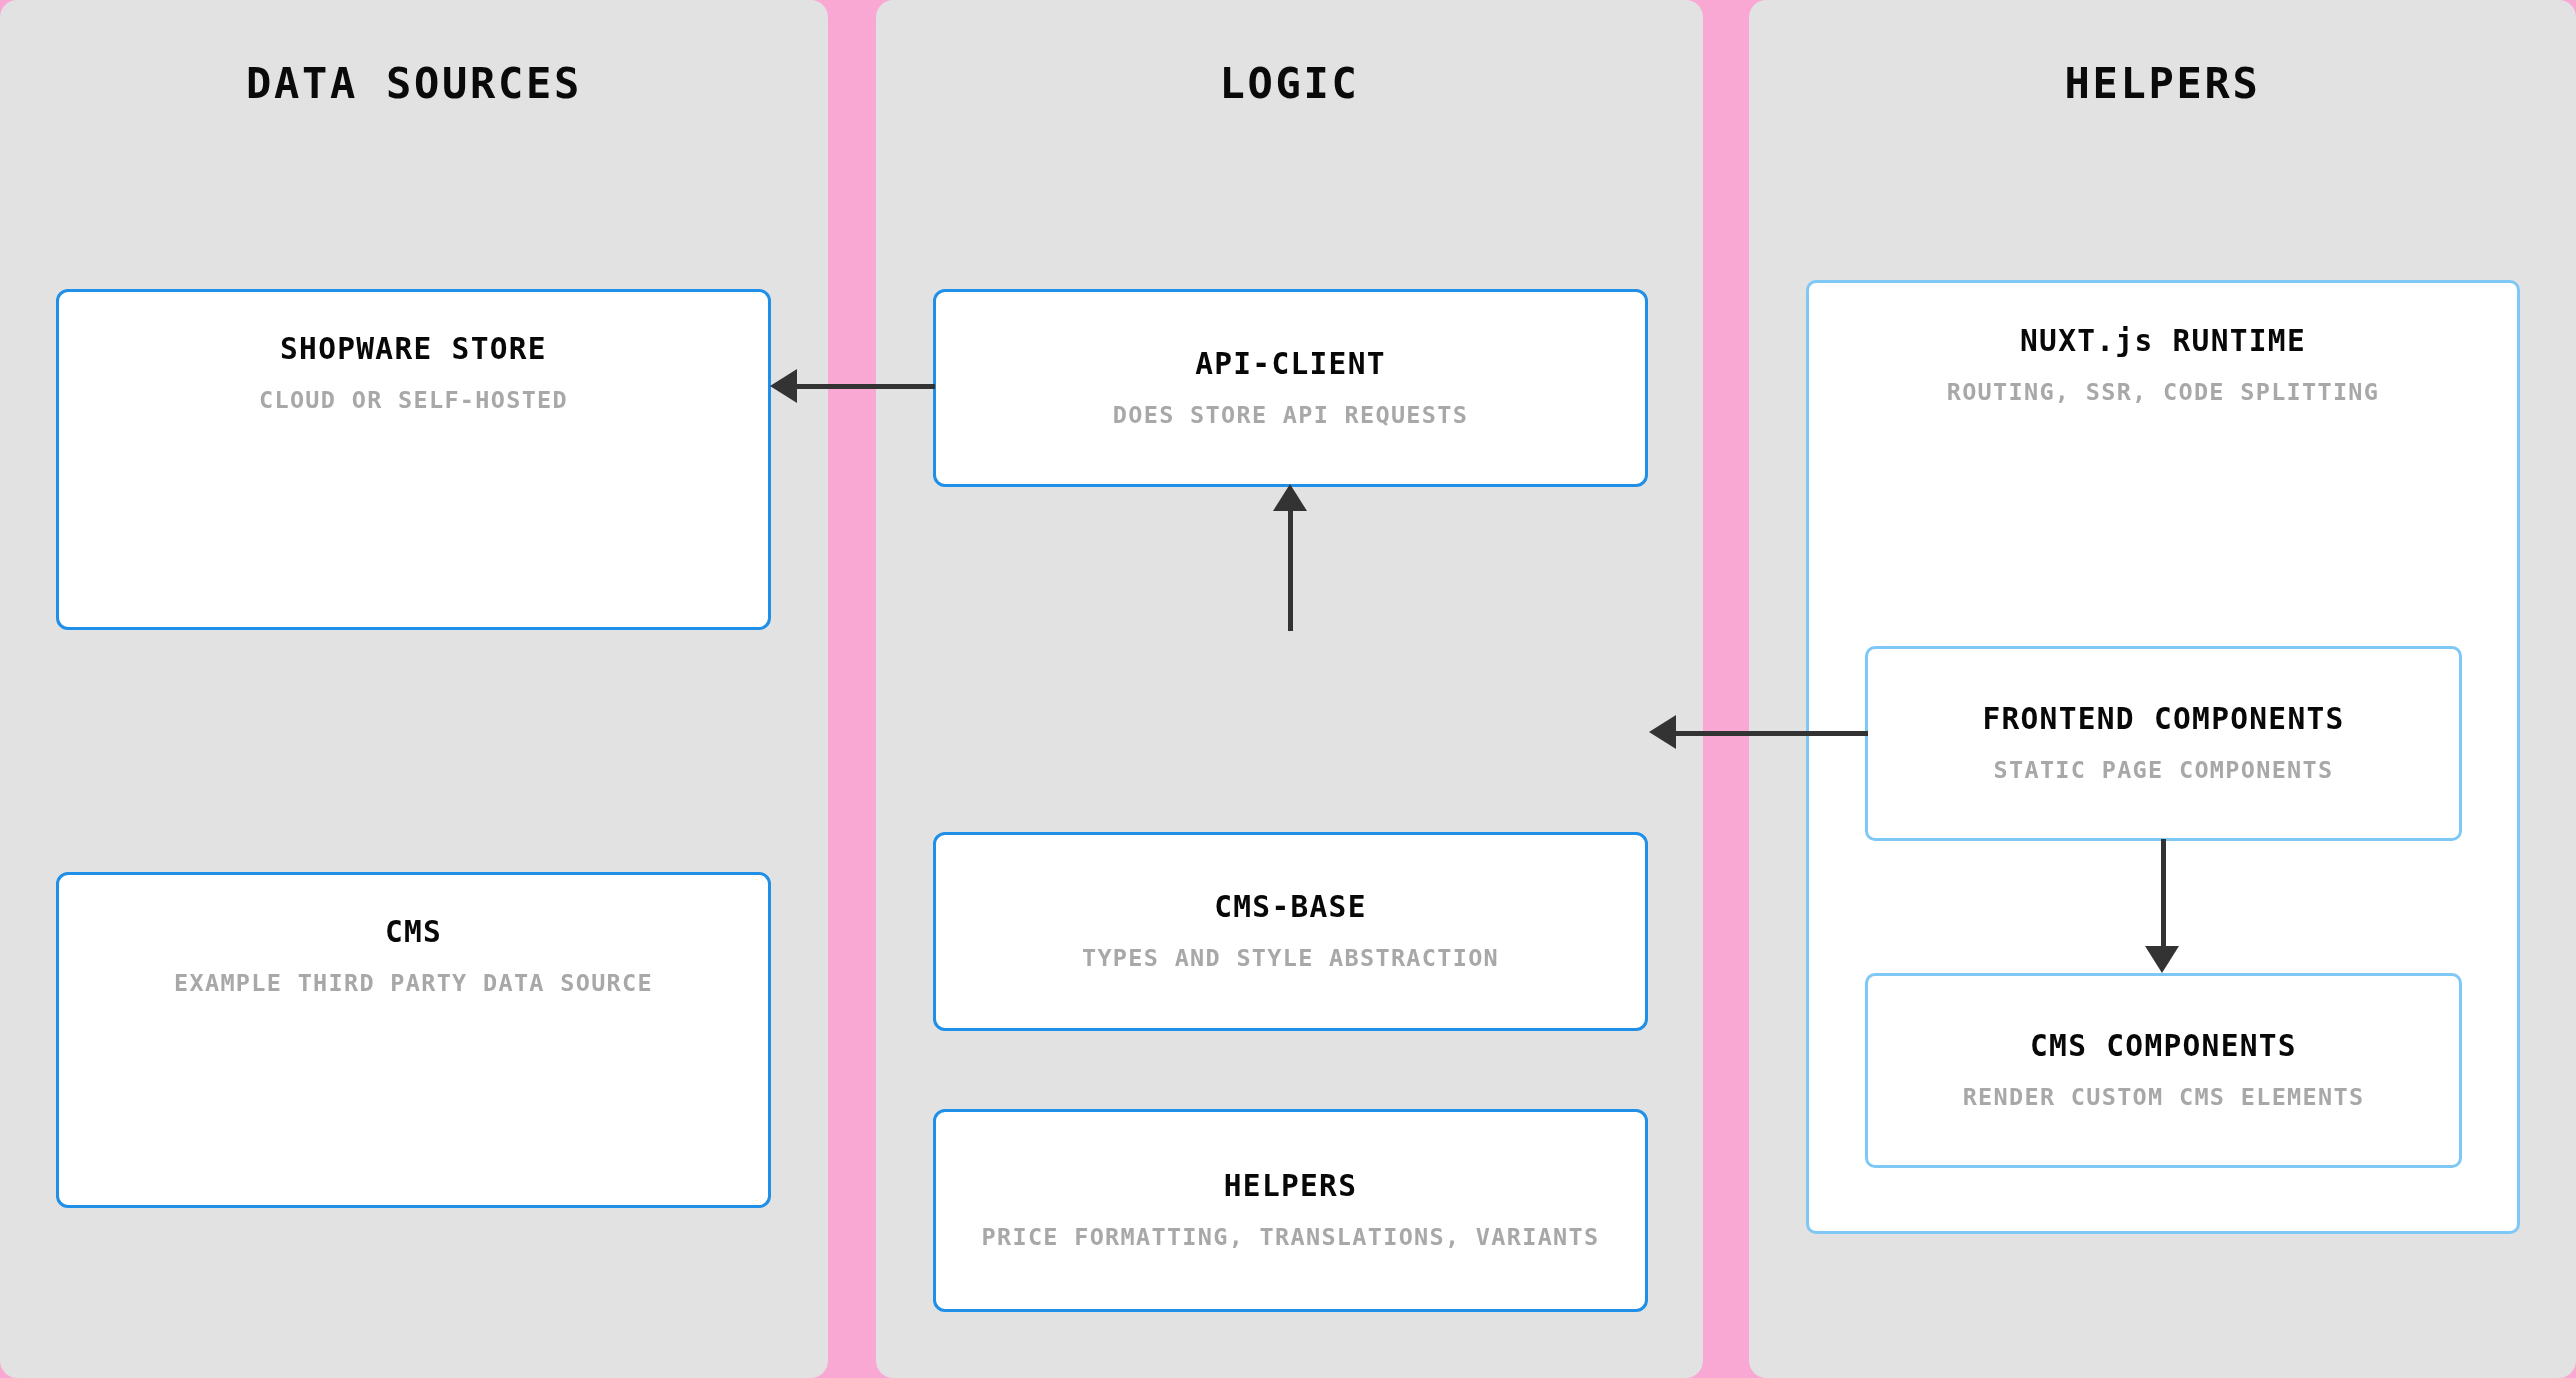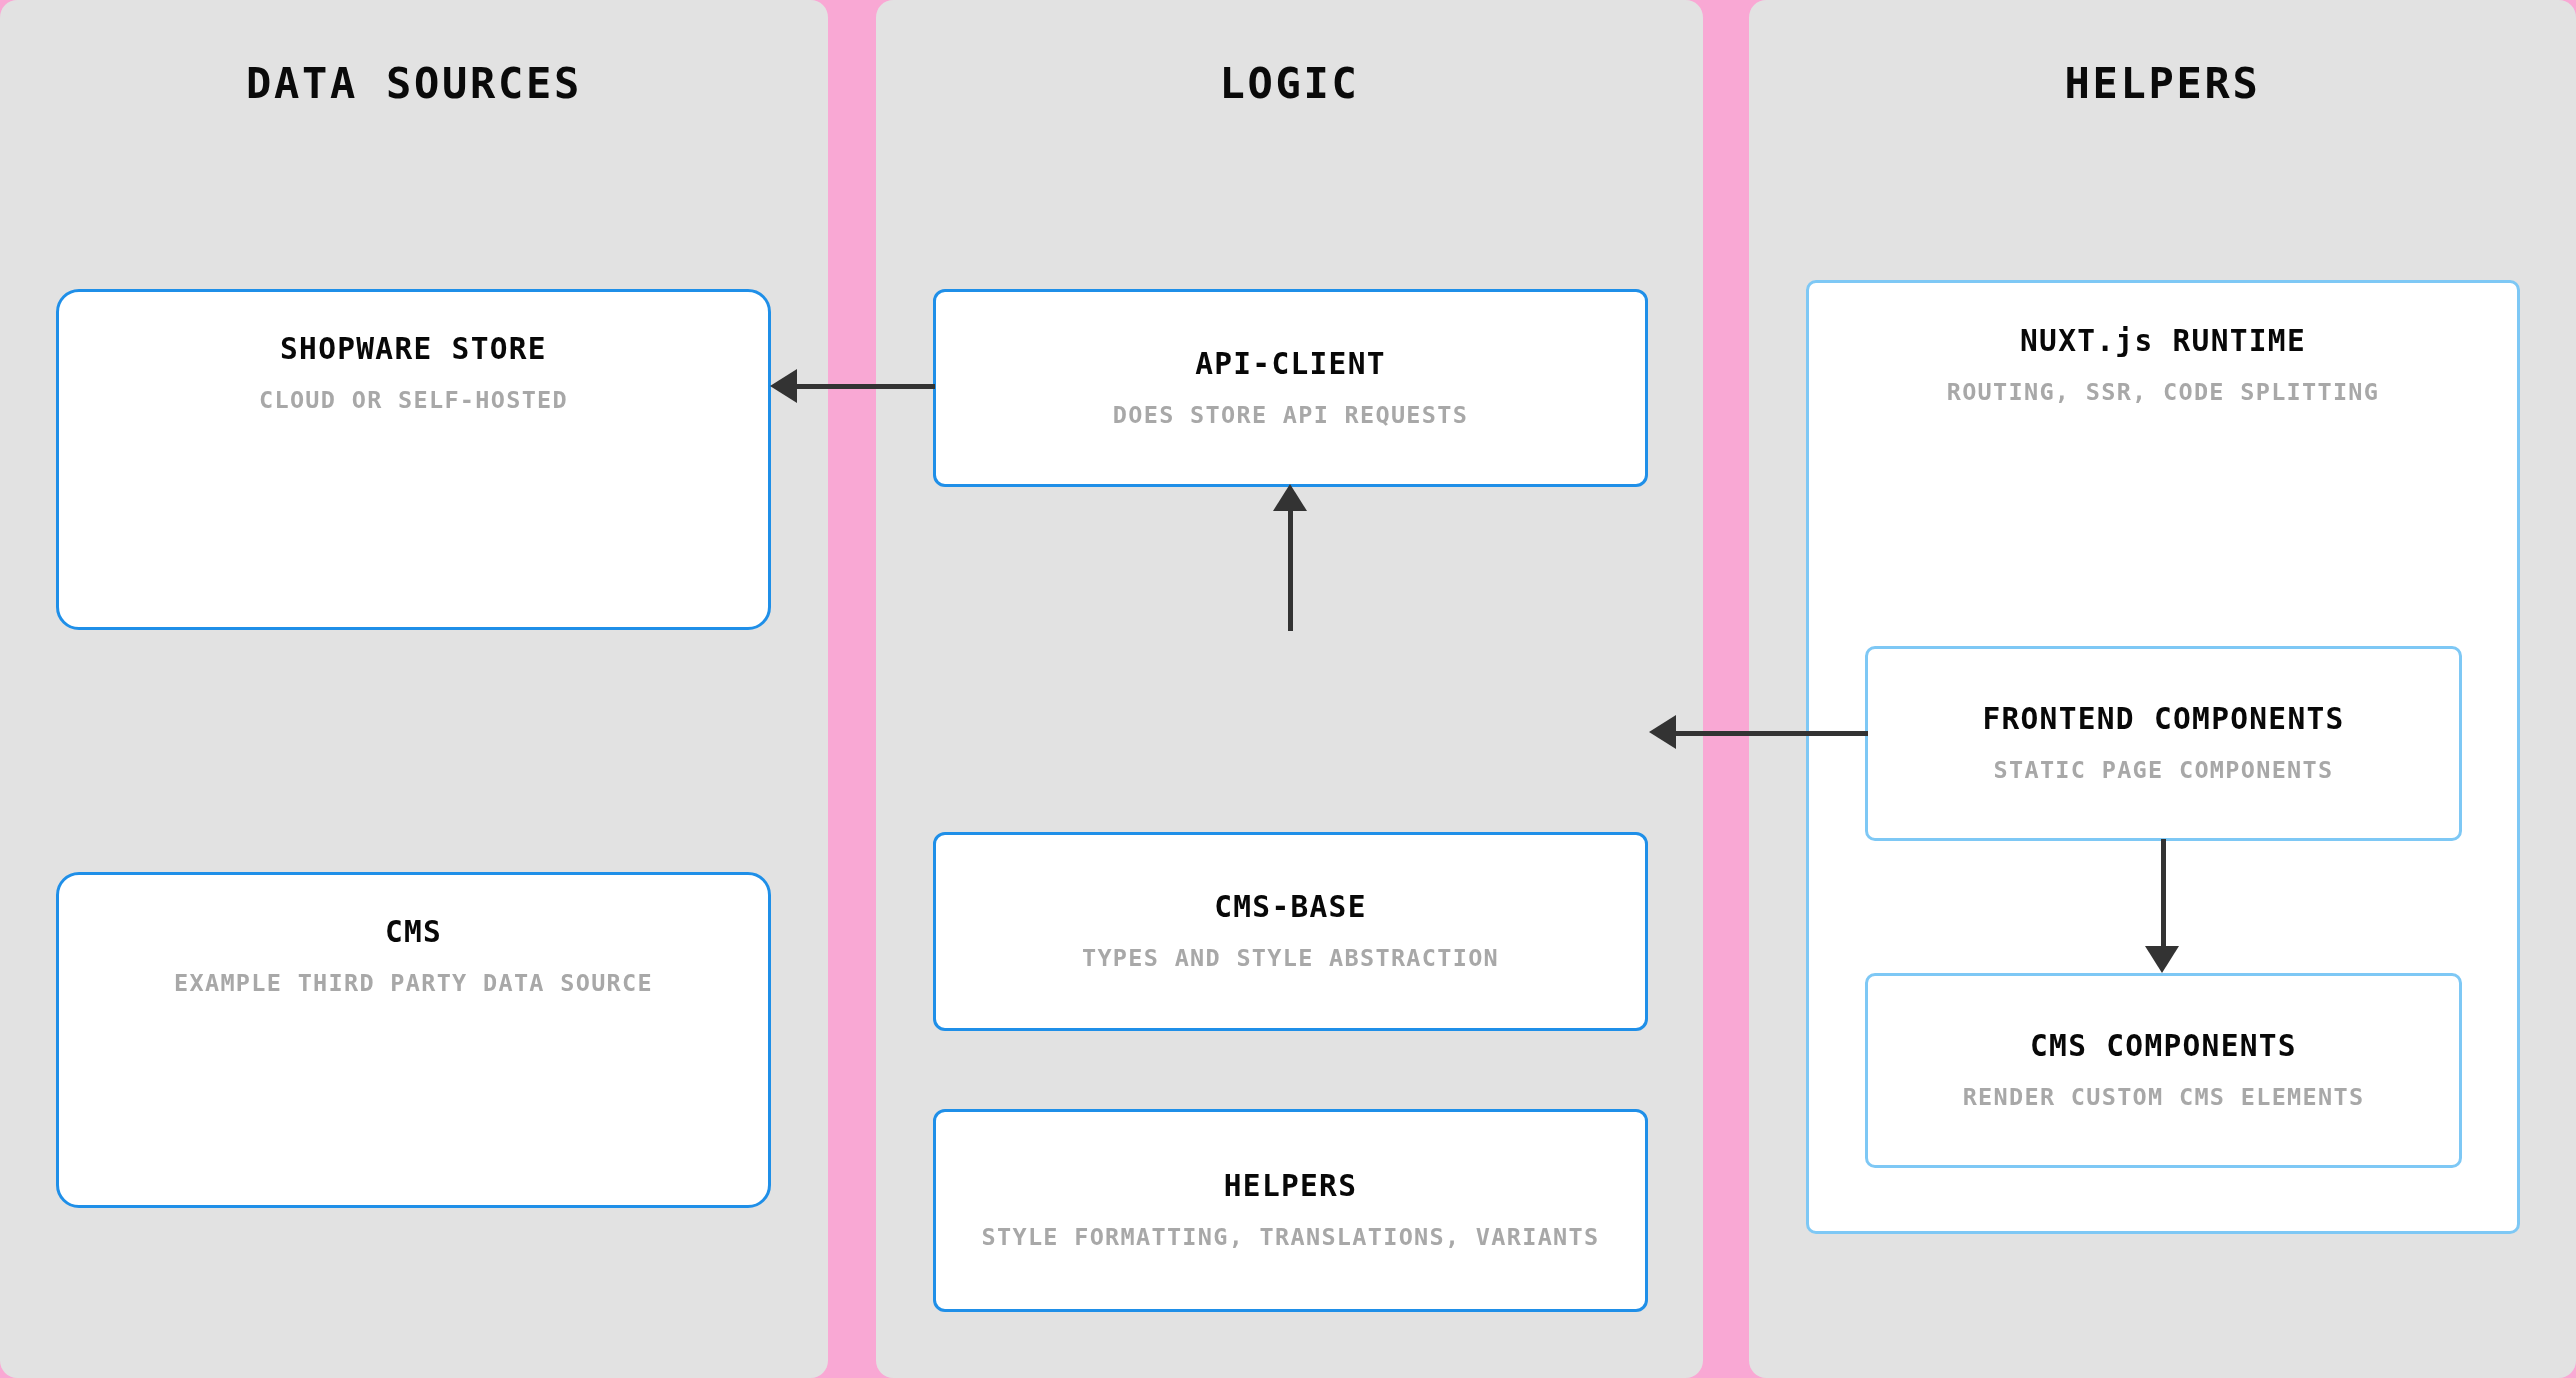--- a/index.html
+++ b/index.html
@@ -67,21 +67,21 @@
     font-size: 23.5px;
     font-weight: 700;
     letter-spacing: 1.3px;
     color: #a8a8a8;
     text-align: center;
     white-space: nowrap;
     line-height: 1.05;
   }
 
   
-  .node.anchored { justify-content: flex-start; border-radius: 23px; }
+  .node.anchored { justify-content: flex-start; }
   .node.anchored .node-title { margin-top: 42px; }
 
   
   
   #node-shopware-store { left: 56px;  top: 289px;  width: 715px; height: 341px; }
   #node-cms            { left: 56px;  top: 872px; width: 715px; height: 336px; }
 
   
   #node-api-client   { left: 933px; top: 289px;  width: 715px; height: 198px; }
   #node-composables  { left: 933px; top: 629px;  width: 715px; height: 204px; }
@@ -177,21 +177,21 @@
   </div>
 
 
   <div class="node" id="node-cms-base">
     <div class="node-title">CMS-BASE</div>
     <div class="node-sub">TYPES AND STYLE ABSTRACTION</div>
   </div>
 
   <div class="node" id="node-helpers">
     <div class="node-title">HELPERS</div>
-    <div class="node-sub">STYLE FORMATTING, TRANSLATIONS, VARIANTS</div>
+    <div class="node-sub">PRICE FORMATTING, TRANSLATIONS, VARIANTS</div>
   </div>
 
   <div class="column" id="col-template">
     <div class="column-title">HELPERS</div>
   </div>
 
   <div class="node soft" id="node-nuxt-runtime">
     <div class="node-title">NUXT.js RUNTIME</div>
     <div class="node-sub">ROUTING, SSR, CODE SPLITTING</div>
   </div>

